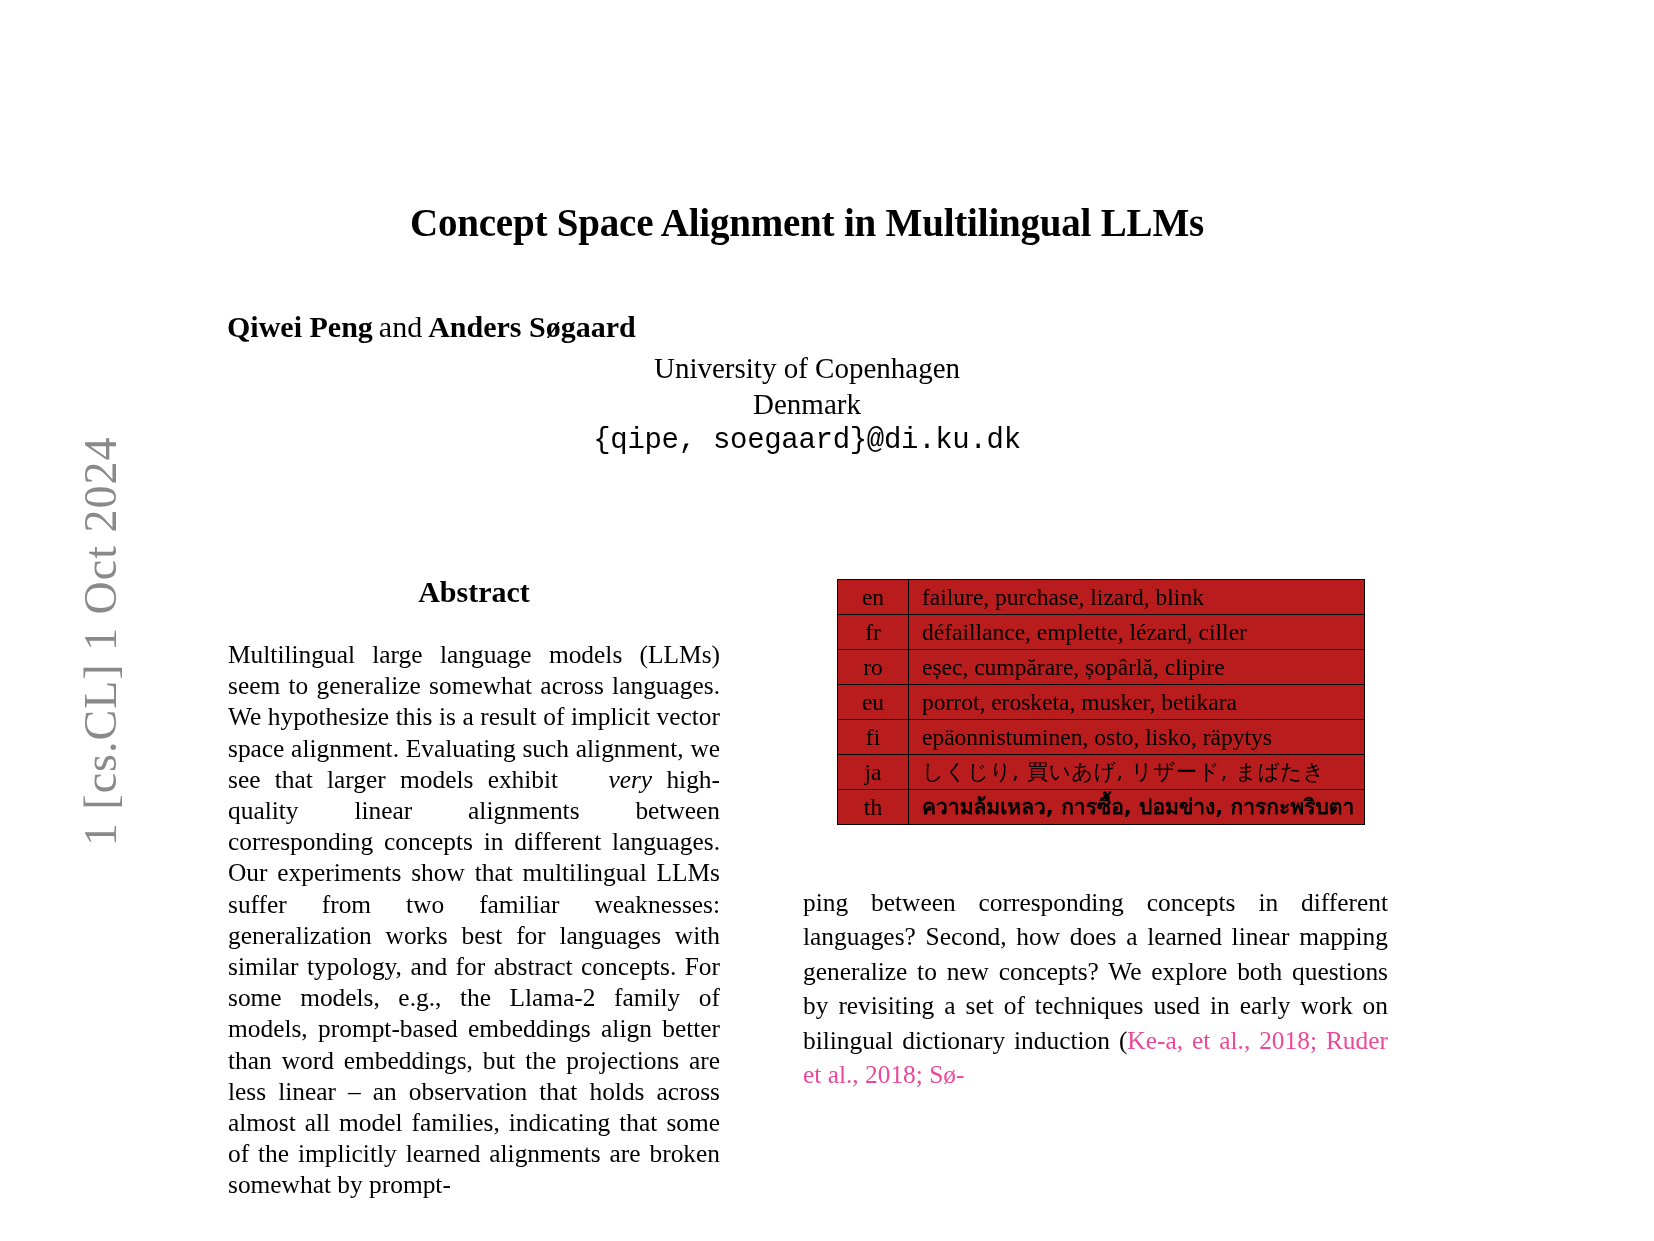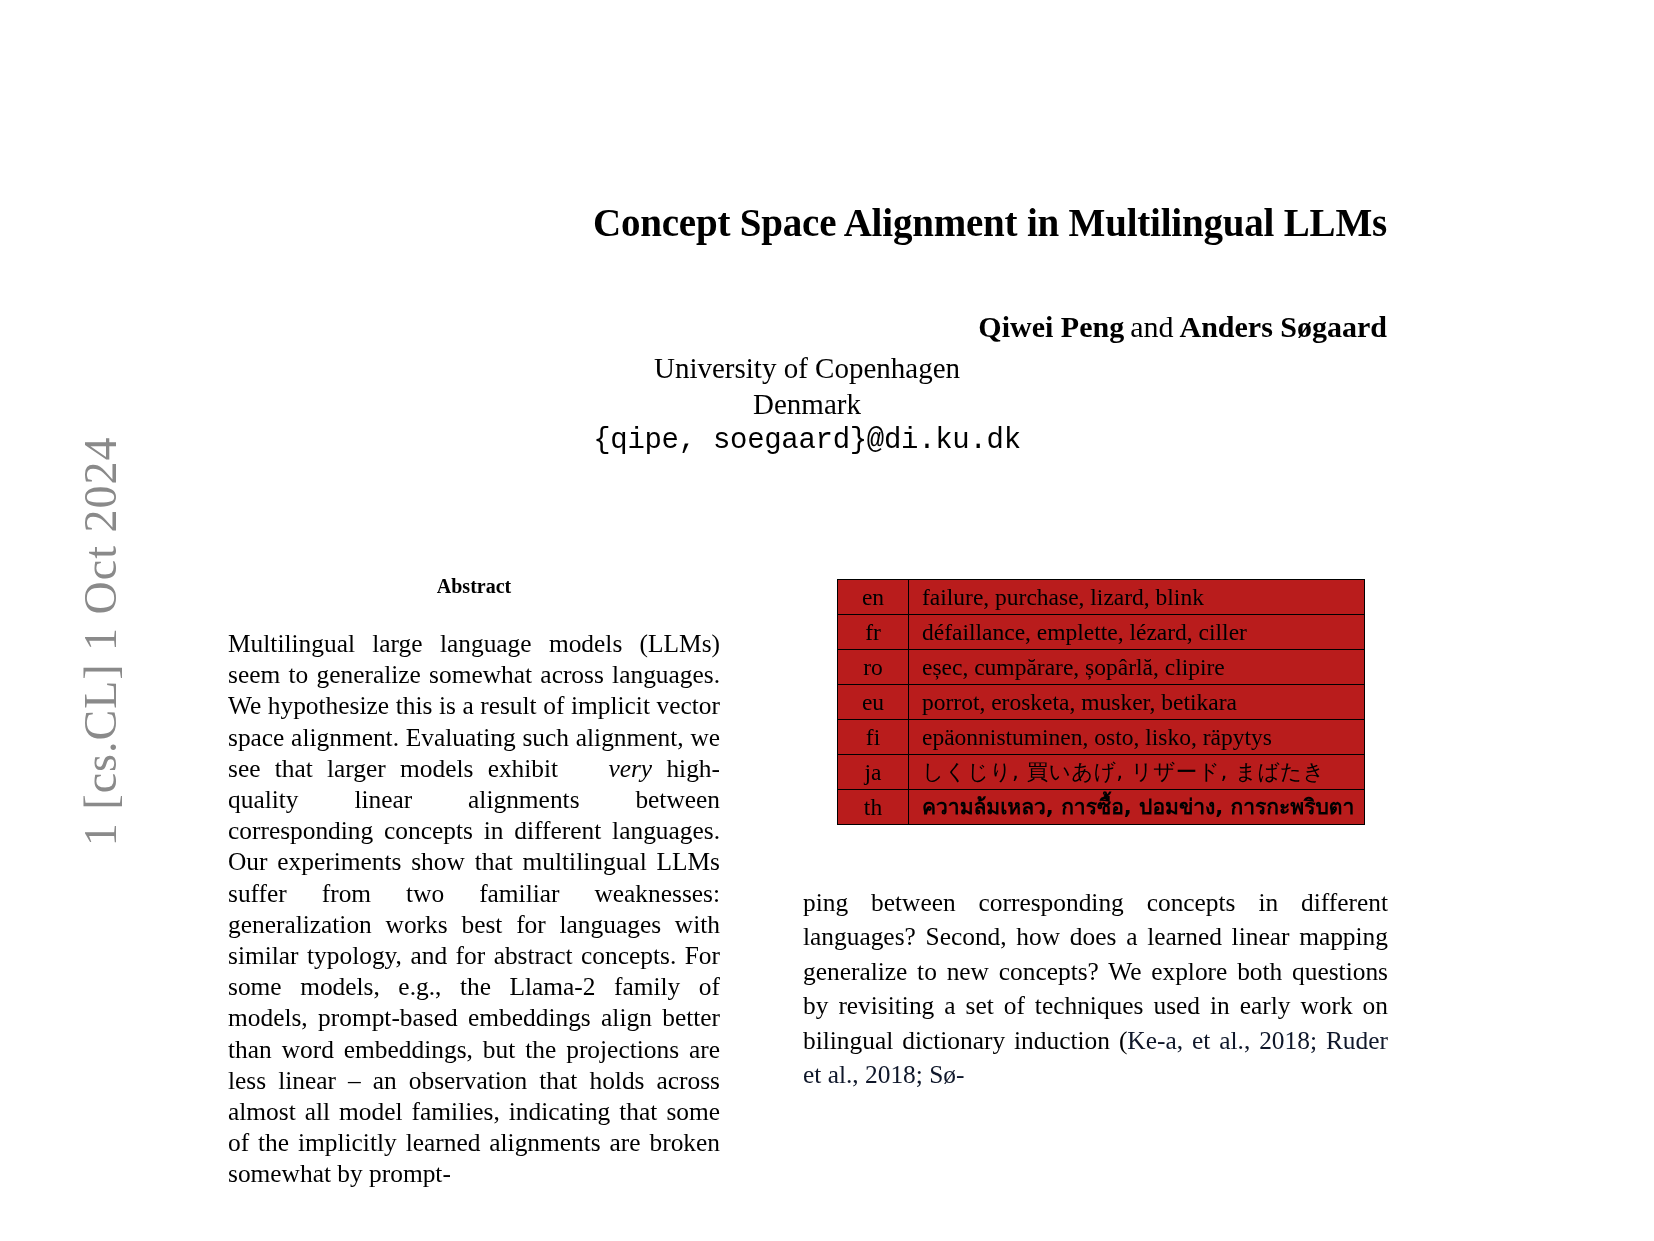--- a/index.html
+++ b/index.html
@@ -39,31 +39,31 @@
     left: 0;
     top: 0;
     width: 1654px;
     height: 1241px;
   }
   .title {
     position: absolute;
     left: 227px;
     top: 200px;
     width: 1160px;
-    text-align: right;
+    text-align: center;
     font-size: 39px;
     font-weight: bold;
     letter-spacing: -0.2px;
   }
   .authors {
     position: absolute;
     left: 227px;
     top: 310px;
     width: 1160px;
-    text-align: right;
+    text-align: left;
     font-size: 30px;
   }
   .authors .name { font-weight: bold; }
   .authors .conj { font-weight: normal; padding: 0 6px; }
   .affiliation {
     position: absolute;
     left: 227px;
     top: 352px;
     width: 1160px;
     text-align: center;
@@ -90,21 +90,21 @@
 
   
   .col-left {
     position: absolute;
     left: 228px;
     top: 575px;
     width: 492px;
   }
   .abstract-heading {
     text-align: center;
-    font-size: 20px;
+    font-size: 30px;
     font-weight: bold;
     margin: 0 0 30px 0;
   }
   .abstract-body {
     font-size: 25.4px;
     line-height: 31.2px;
     text-align: justify;
     text-justify: inter-word;
     margin: 0;
     hyphens: manual;
@@ -161,21 +161,21 @@
     line-height: 32px;
     text-align: left;
   }
 
   .body-text {
     margin: 60px 0 0 0;
     font-size: 25.4px;
     line-height: 34.4px;
     text-align: justify;
   }
-  .cite-link { color: #0f172a; }
+  .cite-link { color: #ec4899; }
 </style>
 </head>
 <body>
 
 <div class="paper">
 
   <div class="arxiv-stamp">1 [cs.CL]  1 Oct 2024</div>
 
   <div class="title">Concept Space Alignment in Multilingual LLMs</div>
 

